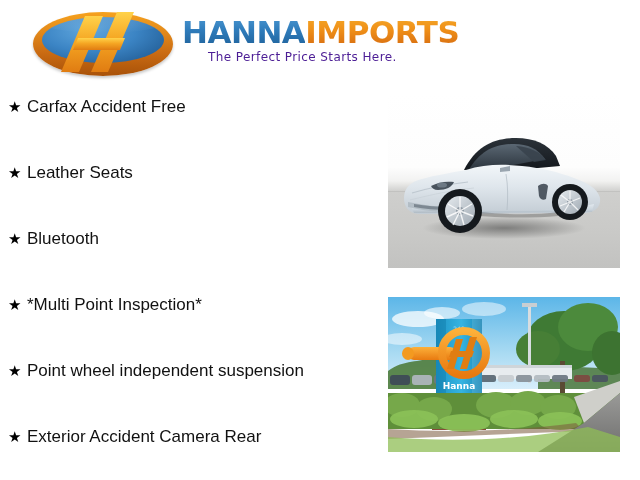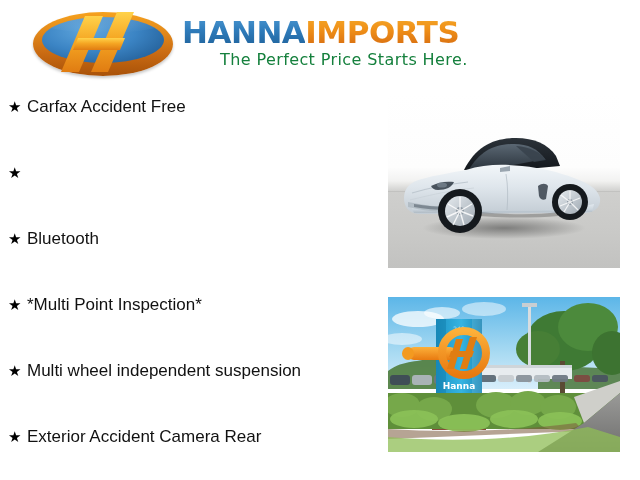--- a/index.html
+++ b/index.html
@@ -87,25 +87,25 @@
     line-height: 36px;
   }
   .wm-hanna {
     background-image: linear-gradient(180deg, #4e9ad4 0%, #2f7cbb 45%, #1d5e96 100%);
   }
   .wm-imports {
     background-image: linear-gradient(180deg, #f5ab2a 0%, #ef8f18 45%, #d2660f 100%);
   }
   .tagline {
     position: absolute;
-    left: 220px;
+    left: 208px;
     top: 50px;
     font-family: "DejaVu Sans", sans-serif;
-    font-size: 16px;
-    color: #15803d;
+    font-size: 12px;
+    color: #4c1d95;
     letter-spacing: 0.4px;
     white-space: nowrap;
   }
 
   
   .features {
     position: absolute;
     left: 0;
     top: 96px;
     width: 386px;
@@ -205,32 +205,33 @@
   <div class="tagline">The Perfect Price Starts Here.</div>
 </div>
 
 <ul class="features">
   <li class="feature-item">
     <span class="feature-star">★</span>
     <span class="feature-label">Carfax Accident Free</span>
   </li>
   <li class="feature-item">
     <span class="feature-star">★</span>
+    <span class="feature-label">Leather Seats</span>
   </li>
   <li class="feature-item">
     <span class="feature-star">★</span>
     <span class="feature-label">Bluetooth</span>
   </li>
   <li class="feature-item">
     <span class="feature-star">★</span>
     <span class="feature-label">*Multi Point Inspection*</span>
   </li>
   <li class="feature-item">
     <span class="feature-star">★</span>
-    <span class="feature-label">Multi wheel independent suspension</span>
+    <span class="feature-label">Point wheel independent suspension</span>
   </li>
   <li class="feature-item">
     <span class="feature-star">★</span>
     <span class="feature-label">Exterior Accident Camera Rear</span>
   </li>
 </ul>
 
 <div class="photo photo-car">
   <div class="studio-bg"></div>
   <div class="studio-floorline"></div>

